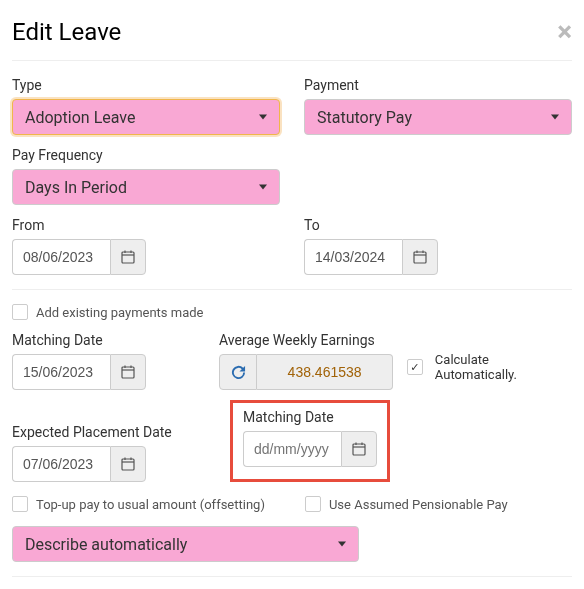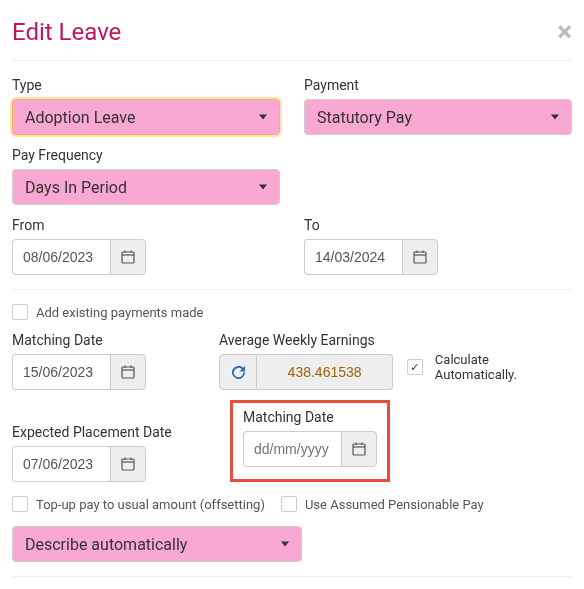--- a/index.html
+++ b/index.html
@@ -16,21 +16,21 @@
     display: flex;
     justify-content: space-between;
     align-items: center;
     padding: 8px 0 14px 0;
     border-bottom: 1px solid #eee;
     margin-bottom: 16px;
   }
   .title {
     font-size: 24px;
     font-weight: 400;
-    color: #be185d;
+    color: #000000;
   }
   .close {
     font-size: 28px;
     color: #bbb;
     font-weight: bold;
     cursor: pointer;
     line-height: 1;
   }
   .row { display: flex; gap: 0; margin-bottom: 12px; }
   .col { flex: 1; padding-right: 24px; }
@@ -136,22 +136,22 @@
   .chk.checked::after { content: "✓"; }
   .red-box {
     border: 3px solid #e74c3c;
     padding: 6px 10px 12px 10px;
     margin-right: 10px;
   }
   .sec3 { display: flex; align-items: flex-end; gap: 10px; margin-bottom: 10px; }
   .sec3 .group { display: flex; flex-direction: column; }
   .calc-auto { font-size: 13px; color: #333; display: flex; align-items: center; margin-left: 4px; padding-bottom: 8px; }
   .sec4 { display: flex; align-items: flex-end; gap: 18px; margin-bottom: 12px; }
-  .chk-inline { display: flex; align-items: center; gap: 16px; margin: 14px 0 14px 0; font-size: 13px; color: #555; }
-  .desc-select { width: 290px; padding-left: 12px; }
+  .chk-inline { display: flex; align-items: center; gap: 40px; margin: 14px 0 14px 0; font-size: 13px; color: #555; }
+  .desc-select { width: 347px; padding-left: 12px; }
   svg { display: block; }
 </style>
 </head>
 <body>
 
 <div class="header">
   <div class="title">Edit Leave</div>
   <div class="close">×</div>
 </div>
 

